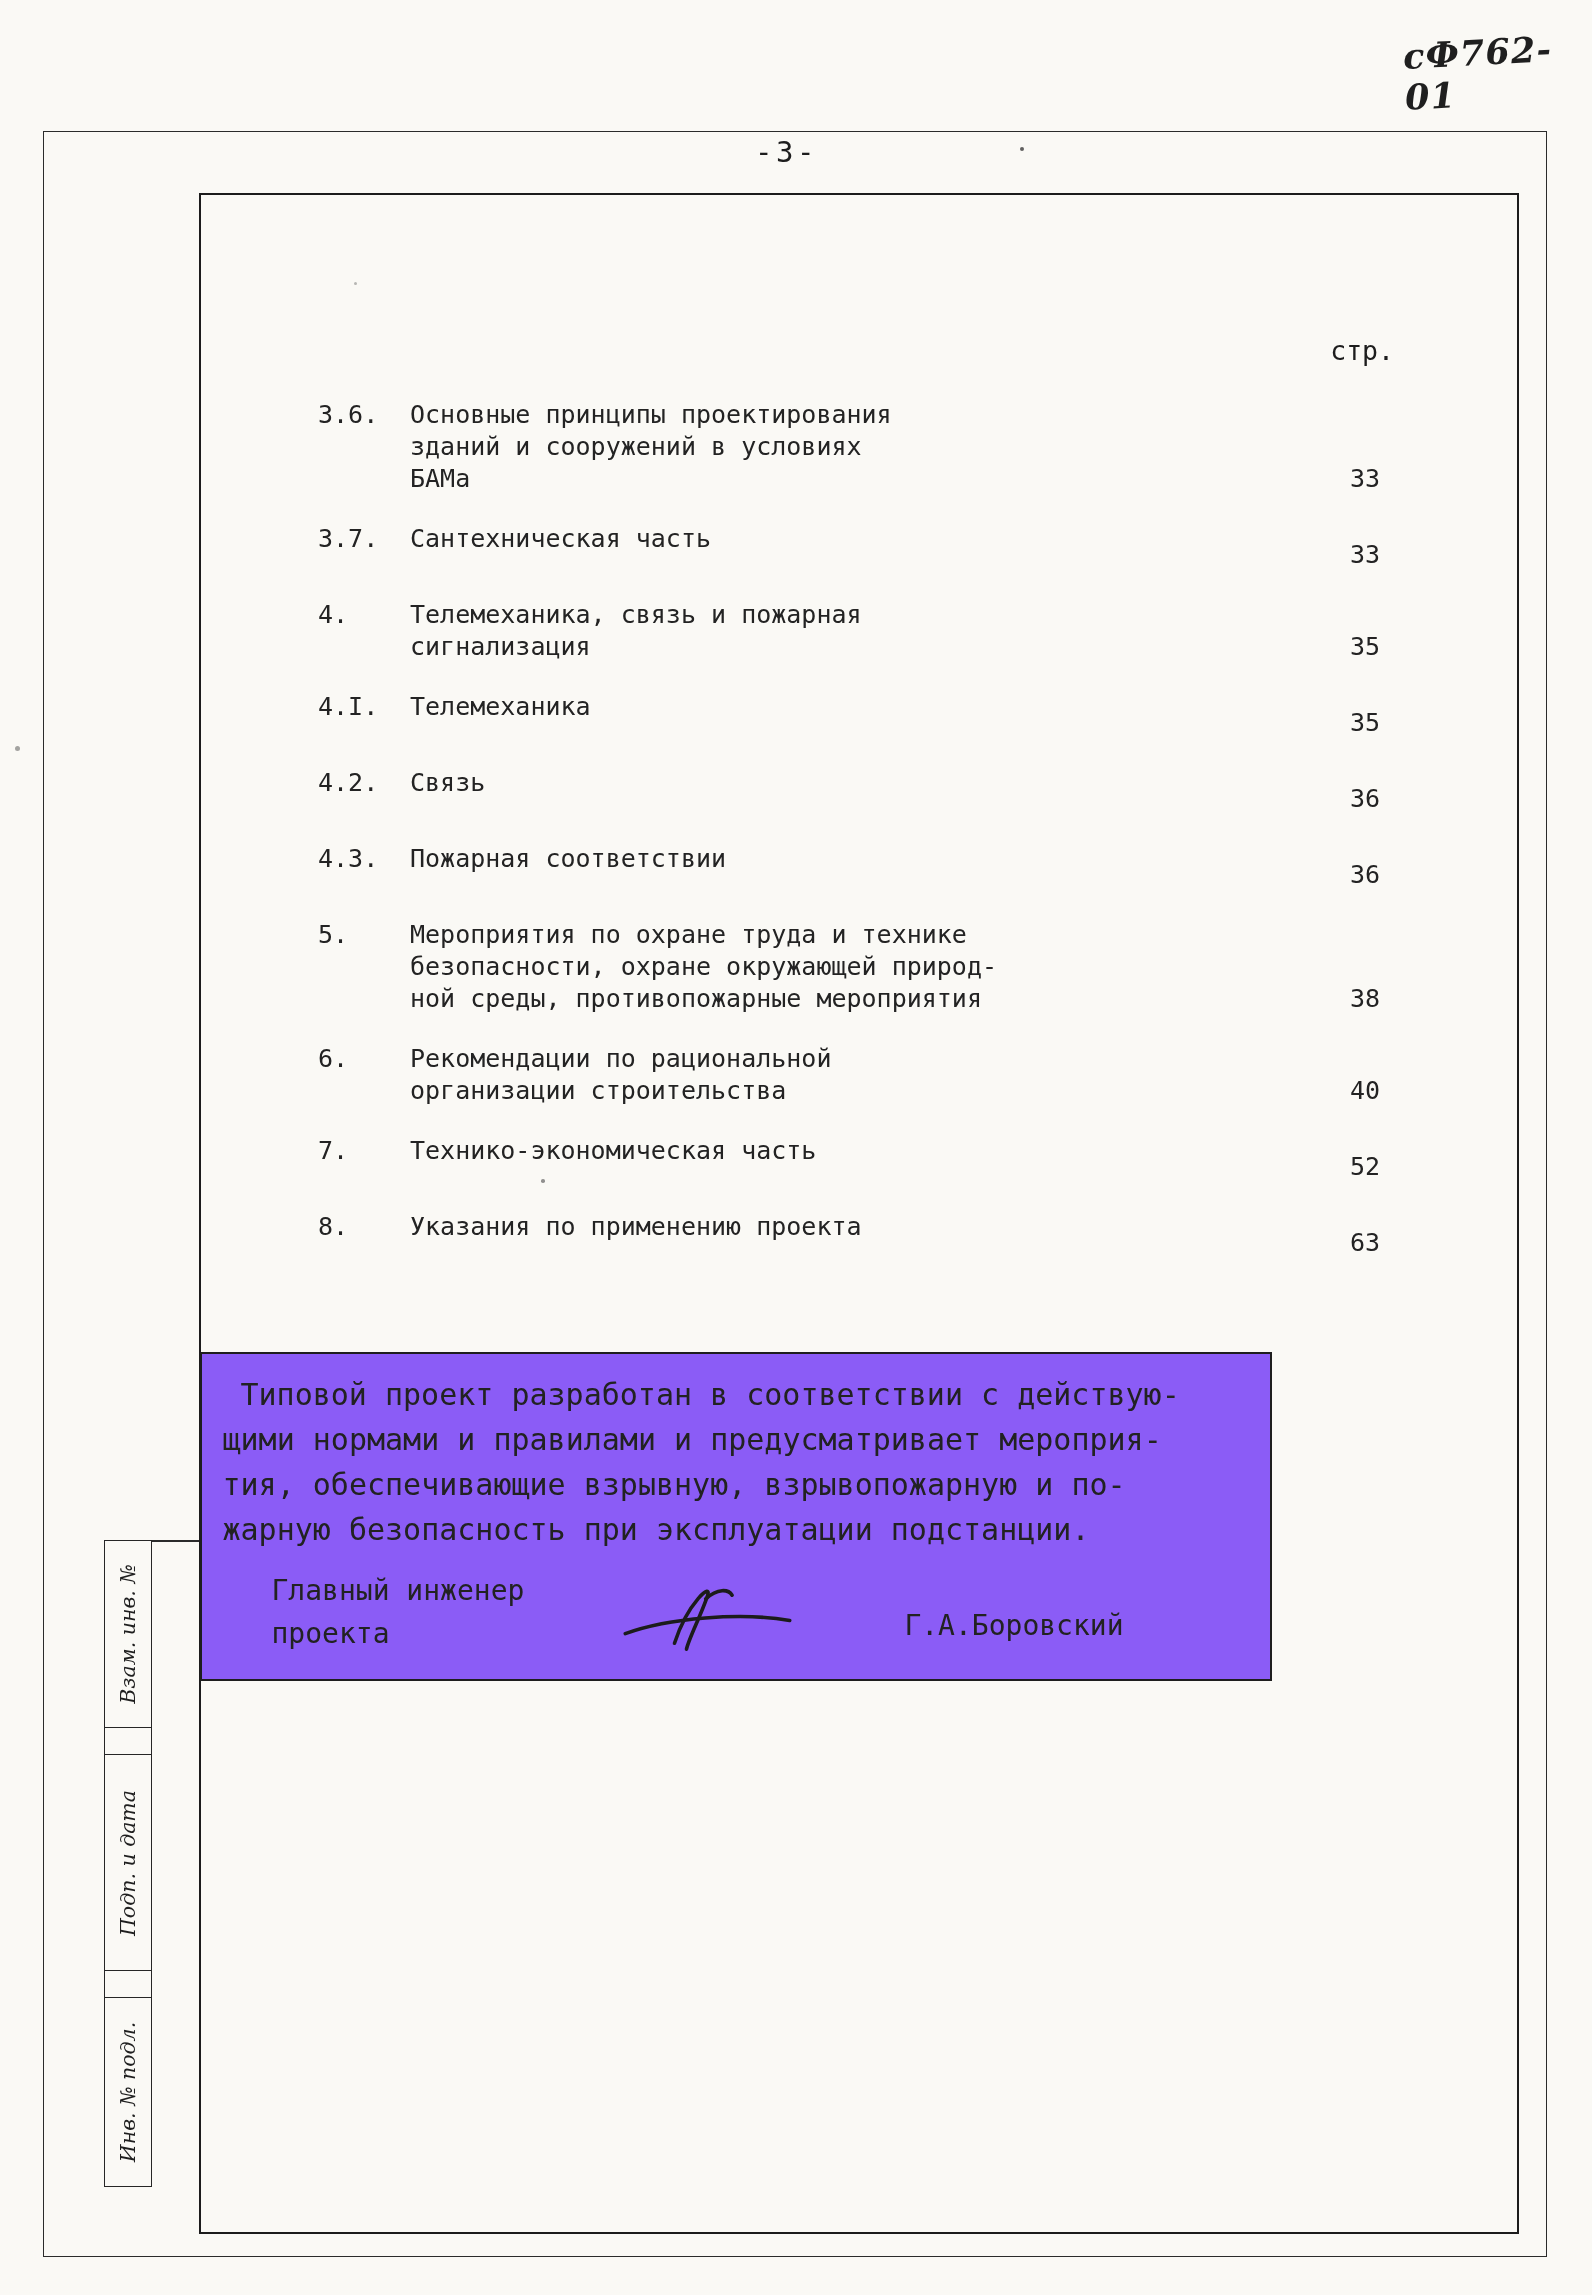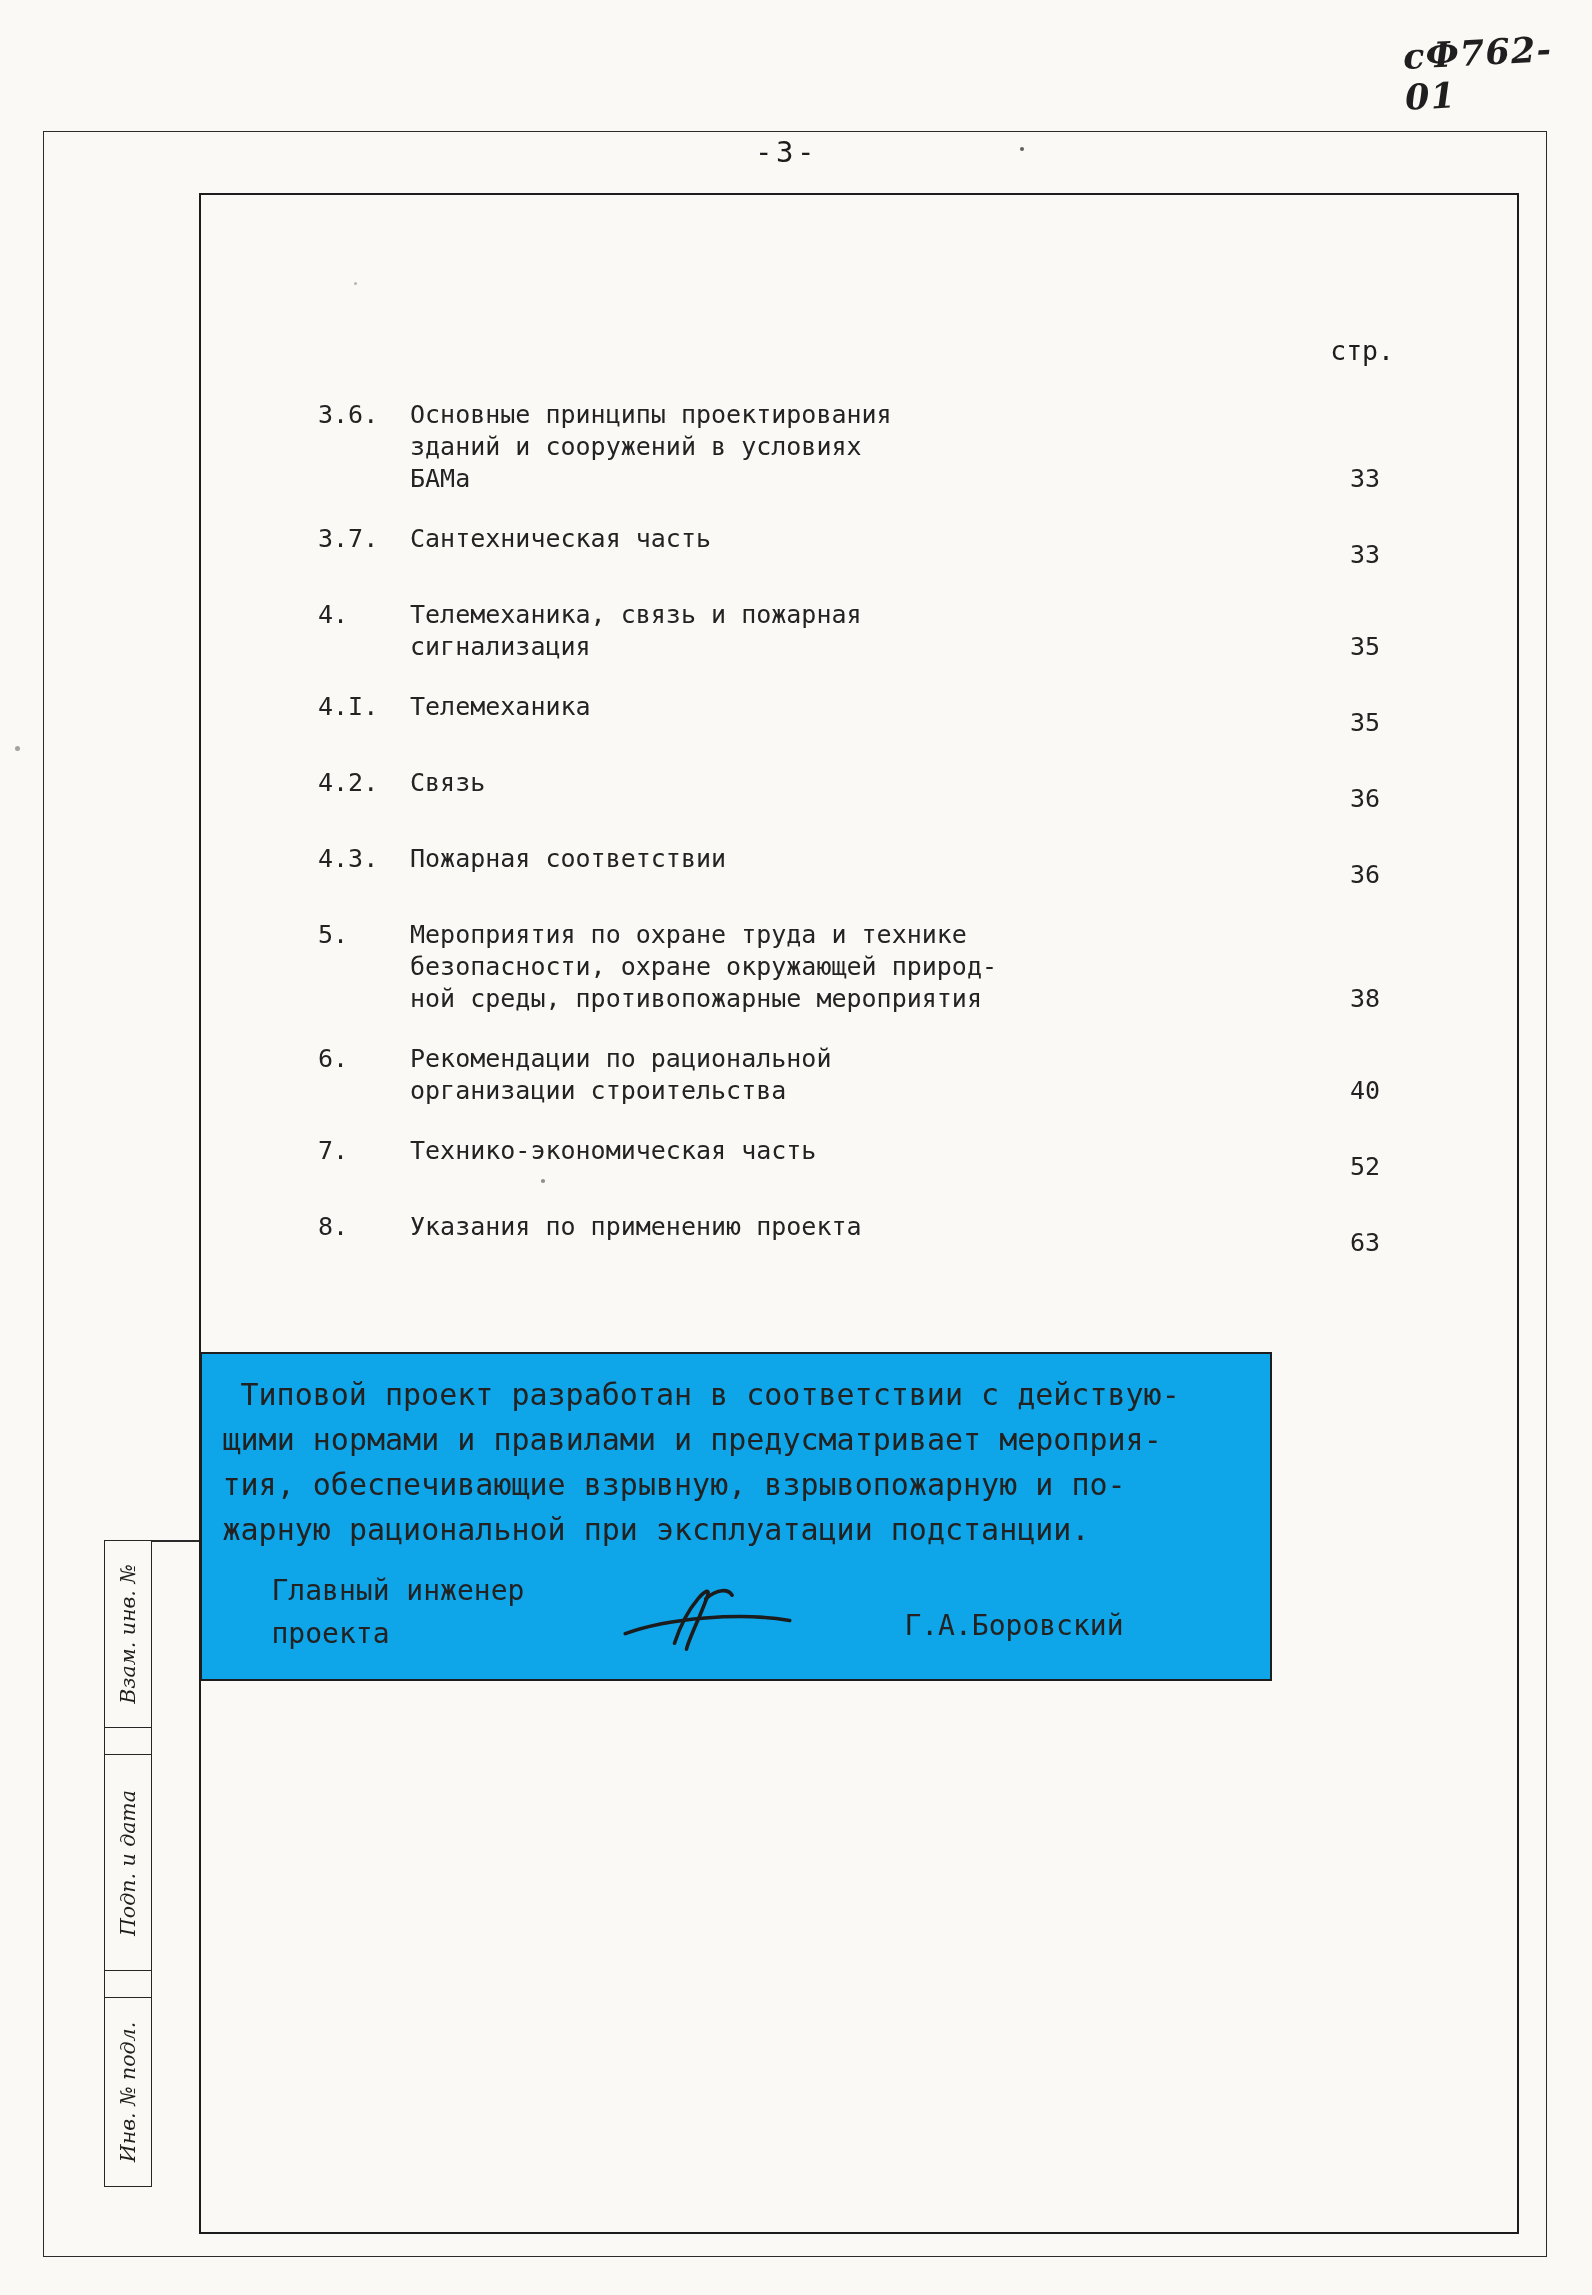--- a/index.html
+++ b/index.html
@@ -59,21 +59,21 @@
   .toc-row { display: flex; margin-bottom: 28px; }
   .toc-num { flex: 0 0 92px; padding-right: 13.3px; white-space: nowrap; }
   .toc-text { flex: 1 1 auto; }
   .toc-page { flex: 0 0 54px; text-align: right; align-self: flex-end; margin-top: 16px; }
 
   
   .note-box {
     position: absolute; left: 200px; top: 1352px;
     width: 1072px; height: 329px;
     border: 2.4px solid #1e1e1e;
-    background: #0ea5e9;
+    background: #8b5cf6;
     padding: 18px 20.5px 0 20.5px;
     font-size: 30px; line-height: 45px; color: #222;
   }
   .note-lines div:first-child { text-indent: 18px; }
 
   .sig-row {
     margin-top: 17px;
     display: flex; align-items: flex-end;
     padding-left: 49px;
     font-size: 28px; line-height: 43px;
@@ -231,21 +231,21 @@
       <div class="toc-page">63</div>
     </div>
 
   </div>
 
   <div class="note-box">
     <div class="note-lines">
       <div>Типовой проект разработан в соответствии с действую-</div>
       <div>щими нормами и правилами и предусматривает мероприя-</div>
       <div>тия, обеспечивающие взрывную, взрывопожарную и по-</div>
-      <div>жарную рациональной при эксплуатации подстанции.</div>
+      <div>жарную безопасность при эксплуатации подстанции.</div>
     </div>
     <div class="sig-row">
       <div class="sig-role">
         <div>Главный инженер</div>
         <div>проекта</div>
       </div>
       <svg class="signature-svg" viewBox="0 0 310 135" aria-hidden="true">
         <path d="M100 112 C122 44 166 6 154 36 C142 70 124 104 120 122"></path>
         <path d="M18 96 C90 70 210 60 292 74"></path>
         <path d="M152 38 C172 20 190 22 196 32"></path>

